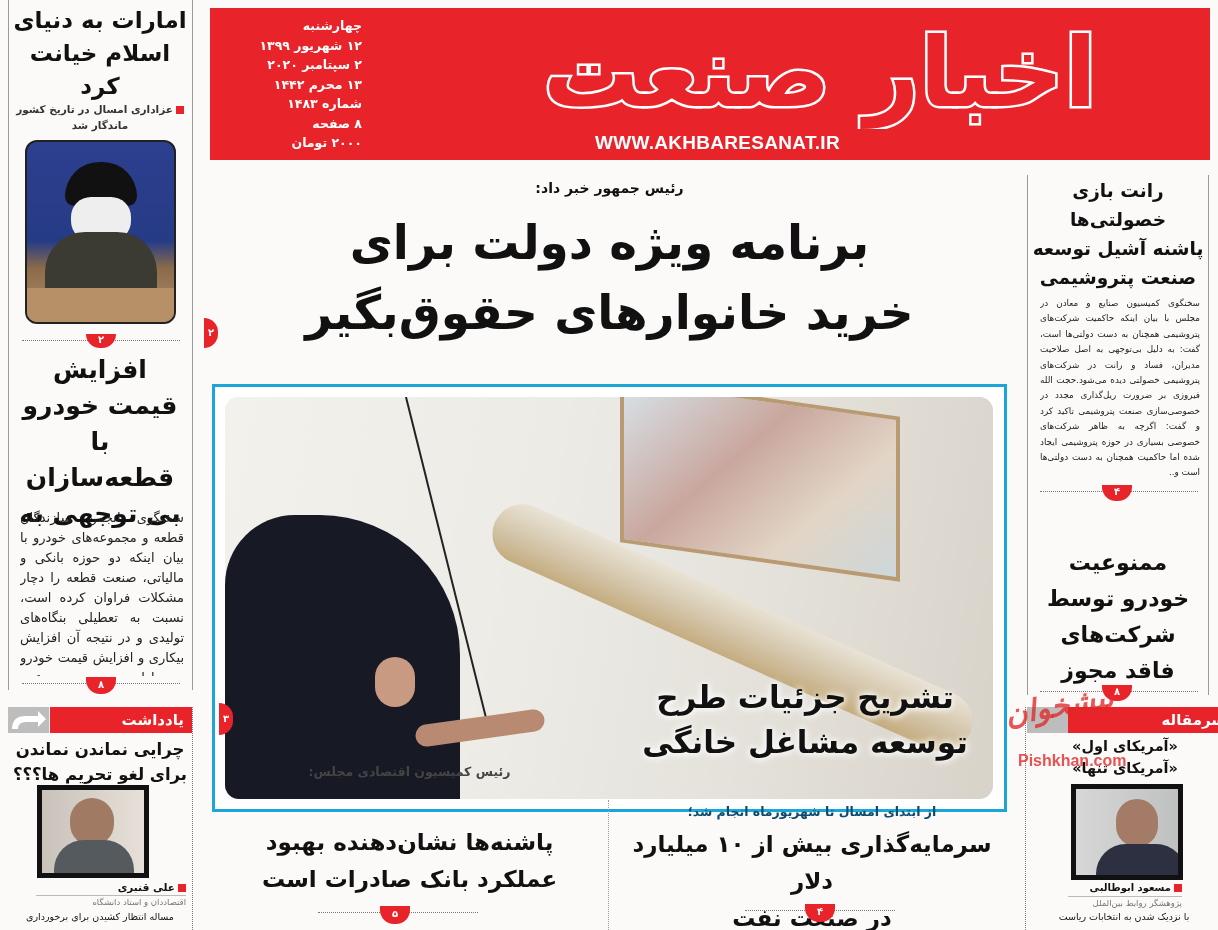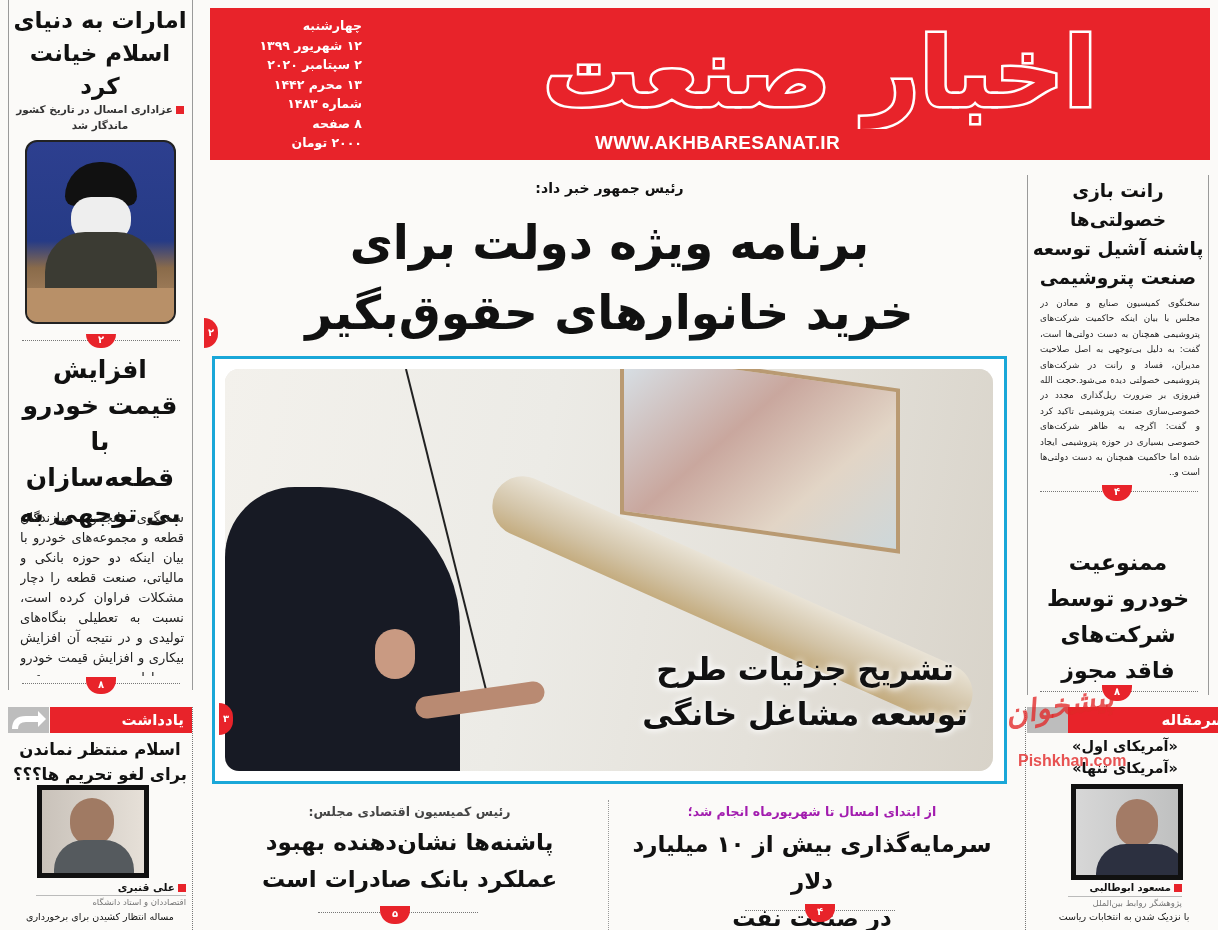--- a/index.html
+++ b/index.html
@@ -22,21 +22,21 @@
   
   .col-title { font-weight: bold; color: #111; }
   .body-text { font-size: 13px; line-height: 20px; color: #222; text-align: justify; text-align-last: right; }
   .redsq { display: inline-block; width: 8px; height: 8px; background: #e8232a; margin-left: 3px; vertical-align: middle; }
 
   .photo { background: #333; overflow: hidden; }
   .section-bar { height: 26px; background: #e8232a; color: #fff; font-weight: bold; font-size: 15px; line-height: 26px; padding-right: 8px; }
   .arrow-box { background: #bdbdbd; }
 
   
-  #main-image { left: 212px; top: 356px; width: 795px; height: 428px; border: 3px solid #1aa7d8; background: #fff; }
+  #main-image { left: 212px; top: 384px; width: 795px; height: 428px; border: 3px solid #1aa7d8; background: #fff; }
   #photo-inner { position: absolute; left: 10px; top: 10px; width: 768px; height: 402px; border-radius: 14px; overflow: hidden; background: #e9e6e0; }
 </style>
 </head>
 <body>
 
 <div id="masthead" class="abs">
   <svg id="logo" class="abs" viewBox="0 0 760 115">
     <text x="380" y="92" text-anchor="middle" font-family="DejaVu Sans, sans-serif" font-weight="bold" font-size="96" fill="#e8232a" stroke="#ffffff" stroke-width="5" paint-order="stroke" letter-spacing="4">اخبار صنعت</text>
   </svg>
   <div id="site-url" class="abs">WWW.AKHBARESANAT.IR</div>
@@ -82,21 +82,21 @@
 <div class="abs pagebadge" style="left:86px; top:677px; height:17px; line-height:15px;">۸</div>
 
 <div class="abs arrow-box" style="left:8px; top:707px; width:41px; height:26px;">
   <svg width="41" height="26" viewBox="0 0 41 26">
       <path d="M4 22 Q4 9 18 9 L30 9 L30 4 L38 12 L30 20 L30 15 L18 15 Q10 15 10 22 Z" fill="#fff"></path>
     </svg>
 </div>
 <div class="abs section-bar" style="left:50px; top:707px; width:142px;">یادداشت</div>
 <div class="abs vrule" style="left:192px; top:707px; height:223px; background:none; border-left:1px dotted #777;"></div>
 <div class="abs center col-title" style="left:10px; top:737px; width:180px; font-size:16.5px; line-height:25px;">
-  <div>اسلام منتظر نماندن</div>
+  <div>چرایی نماندن نماندن</div>
   <div>برای لغو تحریم ها؟؟؟</div>
 </div>
 <div class="abs photo" style="left:37px; top:785px; width:112px; height:93px; border:5px solid #111; background:linear-gradient(90deg,#c9c2ba,#e6e0d8);">
   <div class="abs" style="left:28px; top:8px; width:44px; height:48px; border-radius:22px; background:#a07a63;"></div>
   <div class="abs" style="left:12px; top:50px; width:80px; height:40px; border-radius:30px 30px 0 0; background:#555a5e;"></div>
 </div>
 <div class="abs" style="left:40px; top:881px; width:146px; font-size:10.5px; font-weight:bold; text-align:right;"><span class="redsq"></span><span>علی قنبری</span></div>
 <div class="abs" style="left:36px; top:895px; width:150px; font-size:8.5px; color:#777; text-align:right; border-top:1px solid #bbb; padding-top:1px;">اقتصاددان و استاد دانشگاه</div>
 <div class="abs" style="left:12px; top:911px; width:176px; font-size:9.5px; text-align:center;">مساله انتظار کشیدن برای برخورداری</div>
 
@@ -123,31 +123,31 @@
     <div class="abs" style="left:190px; top:320px; width:130px; height:22px; border-radius:11px; background:#b98a72; transform:rotate(-8deg);"></div>
 
     <div class="abs center" style="left:400px; top:278px; width:360px; font-size:31px; font-weight:bold; line-height:45px; color:#111; text-shadow:0 0 6px #fff, 0 0 10px #fff;">
       <div>تشریح جزئیات طرح</div>
       <div>توسعه مشاغل خانگی</div>
     </div>
   </div>
 </div>
 <div class="abs" style="left:219px; top:703px; width:14px; height:32px; background:#e8232a; border-radius:0 16px 16px 0; color:#fff; font-size:10px; font-weight:bold; text-align:center; line-height:32px;">۳</div>
 
-<div class="abs center" style="left:212px; top:804px; width:395px; font-size:12.5px; color:#444; font-weight:bold;">رئیس کمیسیون اقتصادی مجلس:</div>
+<div class="abs center" style="left:212px; top:764px; width:395px; font-size:12.5px; color:#444; font-weight:bold;">رئیس کمیسیون اقتصادی مجلس:</div>
 <div class="abs center" style="left:212px; top:824px; width:395px; font-size:23px; font-weight:bold; line-height:37px;">
   <div>پاشنه‌ها نشان‌دهنده بهبود</div>
   <div>عملکرد بانک صادرات است</div>
 </div>
 <div class="abs dots" style="left:318px; top:912px; width:160px;"></div>
 <div class="abs pagebadge" style="left:380px; top:906px; height:18px; line-height:16px;">۵</div>
 
 <div class="abs" style="left:608px; top:800px; width:1px; height:130px; border-left:1px dotted #999;"></div>
 
-<div class="abs center" style="left:612px; top:804px; width:400px; font-size:12.5px; color:#a21caf; font-weight:bold;">از ابتدای امسال تا شهریورماه انجام شد؛</div>
+<div class="abs center" style="left:612px; top:804px; width:400px; font-size:12.5px; color:#0c4a6e; font-weight:bold;">از ابتدای امسال تا شهریورماه انجام شد؛</div>
 <div class="abs center" style="left:612px; top:826px; width:400px; font-size:23px; font-weight:bold; line-height:37px;">
   <div>سرمایه‌گذاری بیش از ۱۰ میلیارد دلار</div>
   <div>در صنعت نفت</div>
 </div>
 <div class="abs dots" style="left:745px; top:910px; width:150px;"></div>
 <div class="abs pagebadge" style="left:805px; top:904px; height:18px; line-height:16px;">۴</div>
 
 <div class="abs vrule" style="left:1027px; top:175px; height:520px;"></div>
 <div class="abs vrule" style="left:1208px; top:175px; height:520px;"></div>
 

